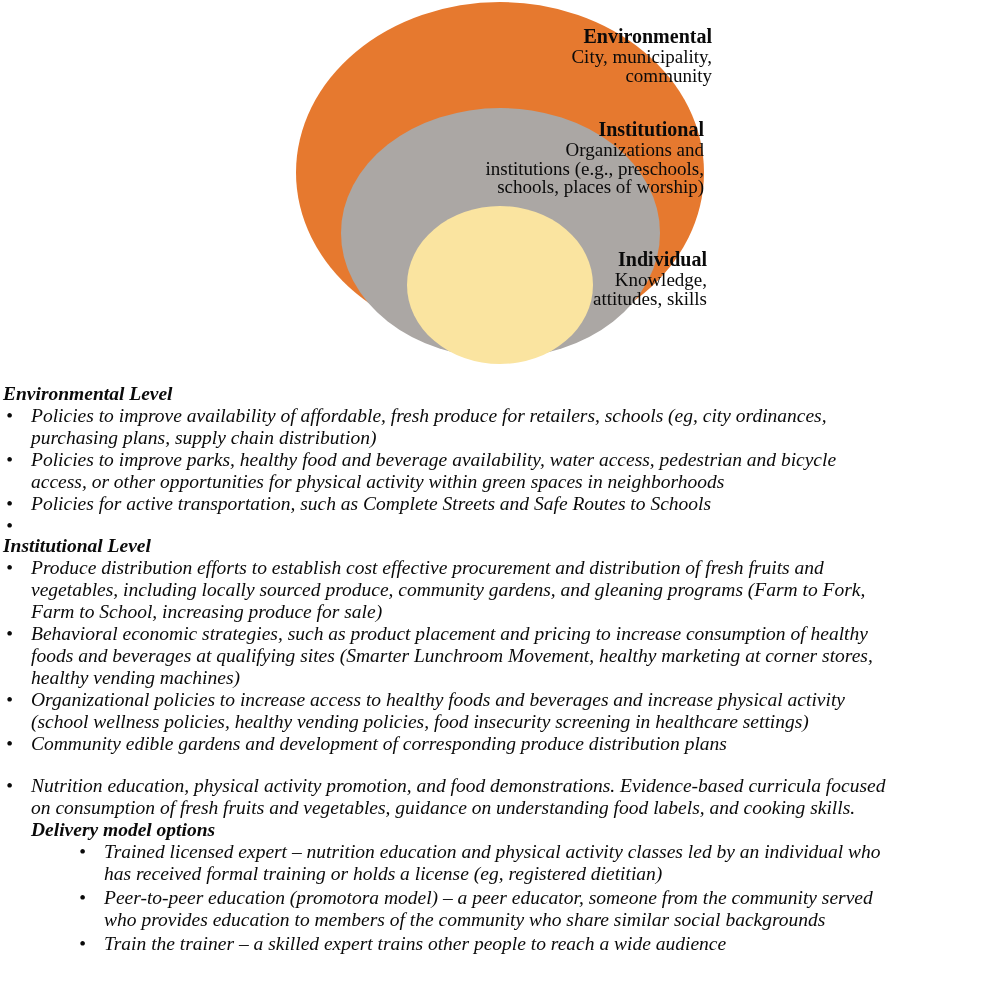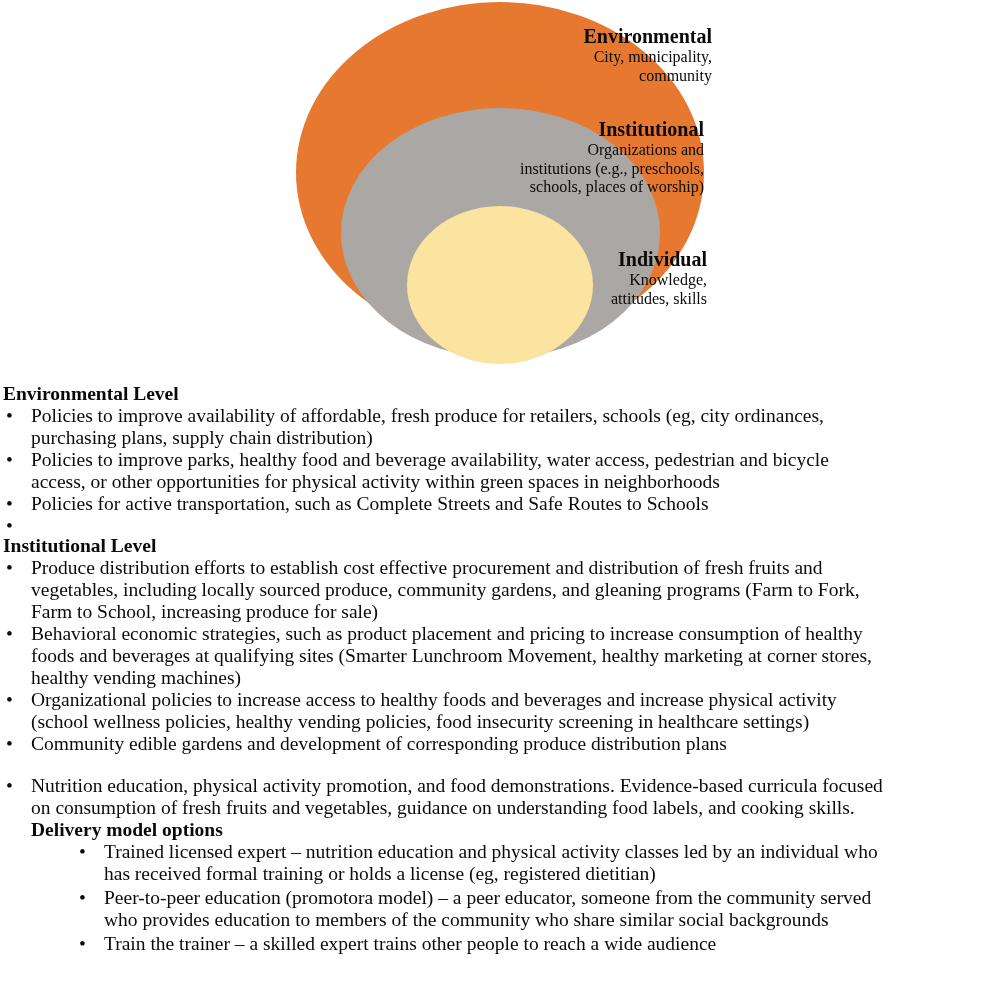--- a/index.html
+++ b/index.html
@@ -18,32 +18,32 @@
 
   
   .diagram { position: relative; width: 1000px; height: 380px; }
   .ellipse { position: absolute; border-radius: 50%; }
   .ellipse-environmental { left: 296px; top: 2px;   width: 408px; height: 341px; }
   .ellipse-institutional { left: 341px; top: 108px; width: 319px; height: 250px; }
   .ellipse-individual    { left: 407px; top: 206px; width: 186px; height: 158px; }
 
   .level-label { position: absolute; width: 400px; text-align: right; }
   .level-label .level-title { font-weight: bold; font-size: 20px; line-height: 24px; }
-  .level-label .level-subtitle { font-size: 16px; line-height: 18.5px; white-space: pre-line; }
+  .level-label .level-subtitle { font-size: 19px; line-height: 18.5px; white-space: pre-line; }
   .label-environmental { left: 312px; top: 24px; }
   .label-institutional { left: 304px; top: 117px; }
   .label-individual    { left: 307px; top: 247px; }
 
   
   .sections {
     padding: 3px 4px 0 3px;
     font-size: 19.5px;
     line-height: 22px;
   }
-  section.level { margin-bottom: 20px; }
+  section.level { margin-bottom: 20px; font-style: italic; }
   section.level:last-child { margin-bottom: 0; }
   .section-heading {
     font-size: 19.5px;
     font-weight: bold;
     margin: 0;
     line-height: 22px;
   }
   ul.bullet-list, ul.sub-bullet-list {
     margin: 0; padding: 0; list-style: none;
   }

